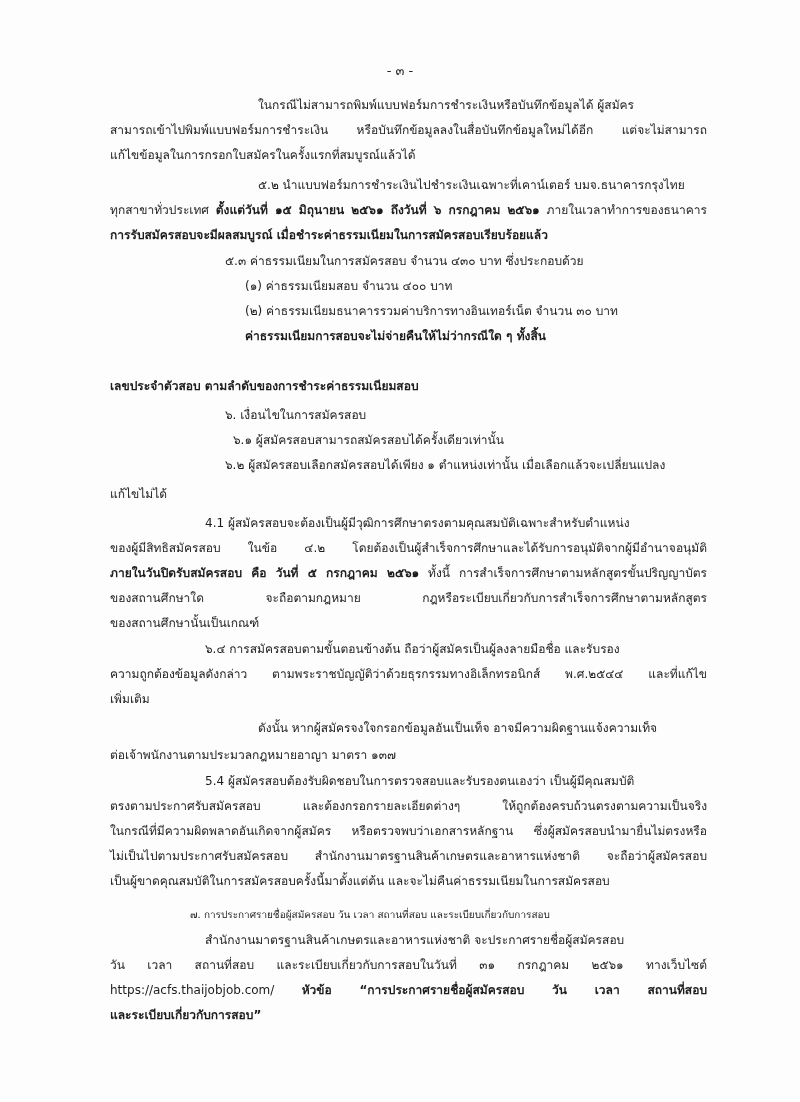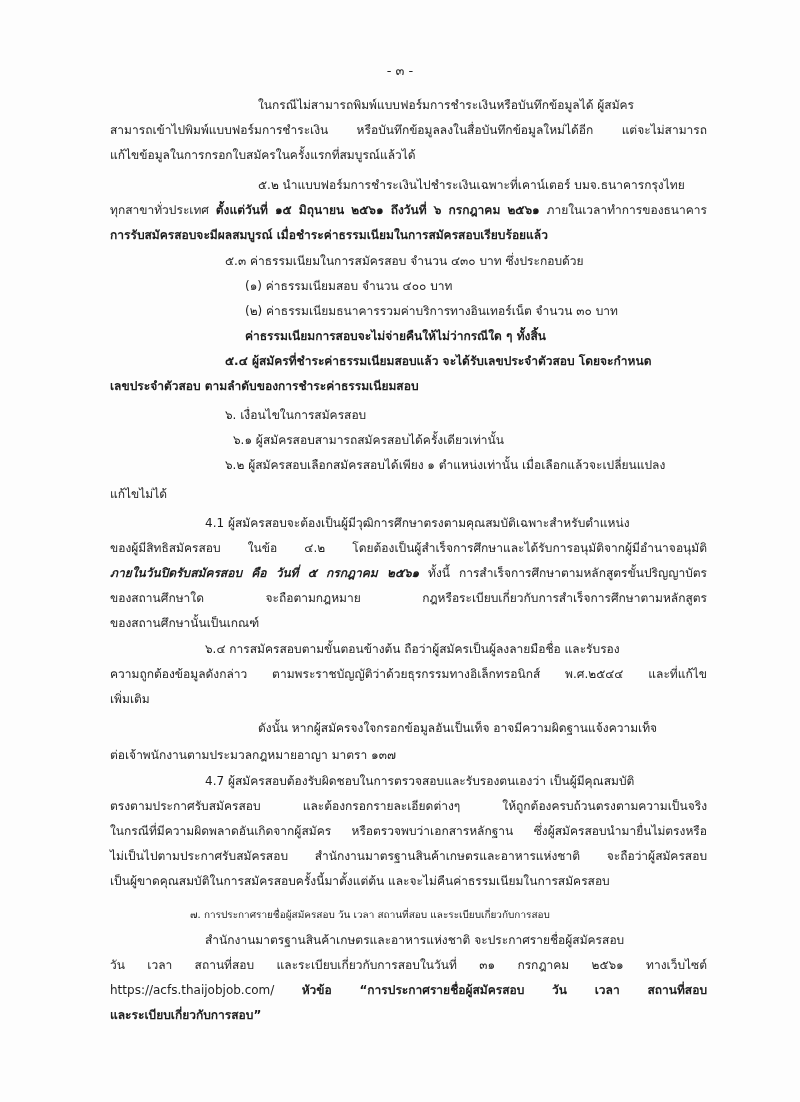--- a/index.html
+++ b/index.html
@@ -23,42 +23,41 @@
 
   <div class="ln" style="top:176px;left:258px;">๕.๒ นำแบบฟอร์มการชำระเงินไปชำระเงินเฉพาะที่เคาน์เตอร์ บมจ.ธนาคารกรุงไทย</div>
   <div class="ln just" style="top:201px;"><span>ทุกสาขาทั่วประเทศ </span><span class="b">ตั้งแต่วันที่ ๑๕ มิถุนายน ๒๕๖๑ ถึงวันที่ ๖ กรกฎาคม ๒๕๖๑</span><span> ภายในเวลาทำการของธนาคาร</span></div>
   <div class="ln b" style="top:226px;left:110px;">การรับสมัครสอบจะมีผลสมบูรณ์ เมื่อชำระค่าธรรมเนียมในการสมัครสอบเรียบร้อยแล้ว</div>
 
   <div class="ln" style="top:252px;left:225px;">๕.๓ ค่าธรรมเนียมในการสมัครสอบ จำนวน ๔๓๐ บาท ซึ่งประกอบด้วย</div>
   <div class="ln" style="top:277px;left:245px;">(๑) ค่าธรรมเนียมสอบ จำนวน ๔๐๐ บาท</div>
   <div class="ln" style="top:302px;left:245px;">(๒) ค่าธรรมเนียมธนาคารรวมค่าบริการทางอินเทอร์เน็ต จำนวน ๓๐ บาท</div>
   <div class="ln b" style="top:327px;left:245px;">ค่าธรรมเนียมการสอบจะไม่จ่ายคืนให้ไม่ว่ากรณีใด ๆ ทั้งสิ้น</div>
 
-  <div class="ln b" style="top:352px;left:225px;">๕.๔ ผู้สมัครที่ชำระค่าธรรมเนียมสอบแล้ว จะได้รับเลขประจำตัวสอบ โดยจะกำหนด</div>
   <div class="ln b" style="top:377px;left:110px;">เลขประจำตัวสอบ ตามลำดับของการชำระค่าธรรมเนียมสอบ</div>
 
   <div class="ln" style="top:406px;left:225px;">๖. เงื่อนไขในการสมัครสอบ</div>
   <div class="ln" style="top:431px;left:225px;margin-left:8px;">๖.๑ ผู้สมัครสอบสามารถสมัครสอบได้ครั้งเดียวเท่านั้น</div>
   <div class="ln" style="top:456px;left:225px;">๖.๒ ผู้สมัครสอบเลือกสมัครสอบได้เพียง ๑ ตำแหน่งเท่านั้น เมื่อเลือกแล้วจะเปลี่ยนแปลง</div>
   <div class="ln" style="top:485px;left:110px;">แก้ไขไม่ได้</div>
 
   <div class="ln" style="top:514px;left:205px;">4.1 ผู้สมัครสอบจะต้องเป็นผู้มีวุฒิการศึกษาตรงตามคุณสมบัติเฉพาะสำหรับตำแหน่ง</div>
   <div class="ln just" style="top:539px;">ของผู้มีสิทธิสมัครสอบ ในข้อ ๔.๒ โดยต้องเป็นผู้สำเร็จการศึกษาและได้รับการอนุมัติจากผู้มีอำนาจอนุมัติ</div>
-  <div class="ln just" style="top:564px;"><span class="b" style="font-style:italic">ภายในวันปิดรับสมัครสอบ คือ วันที่ ๕ กรกฎาคม ๒๕๖๑</span><span> ทั้งนี้ การสำเร็จการศึกษาตามหลักสูตรขั้นปริญญาบัตร</span></div>
+  <div class="ln just" style="top:564px;"><span class="b" style="">ภายในวันปิดรับสมัครสอบ คือ วันที่ ๕ กรกฎาคม ๒๕๖๑</span><span> ทั้งนี้ การสำเร็จการศึกษาตามหลักสูตรขั้นปริญญาบัตร</span></div>
   <div class="ln just" style="top:589px;">ของสถานศึกษาใด จะถือตามกฎหมาย กฎหรือระเบียบเกี่ยวกับการสำเร็จการศึกษาตามหลักสูตร</div>
   <div class="ln" style="top:614px;left:110px;">ของสถานศึกษานั้นเป็นเกณฑ์</div>
 
   <div class="ln" style="top:640px;left:205px;">๖.๔ การสมัครสอบตามขั้นตอนข้างต้น ถือว่าผู้สมัครเป็นผู้ลงลายมือชื่อ และรับรอง</div>
   <div class="ln just" style="top:665px;">ความถูกต้องข้อมูลดังกล่าว ตามพระราชบัญญัติว่าด้วยธุรกรรมทางอิเล็กทรอนิกส์ พ.ศ.๒๕๔๔ และที่แก้ไข</div>
   <div class="ln" style="top:690px;left:110px;">เพิ่มเติม</div>
 
   <div class="ln" style="top:719px;left:258px;">ดังนั้น หากผู้สมัครจงใจกรอกข้อมูลอันเป็นเท็จ อาจมีความผิดฐานแจ้งความเท็จ</div>
   <div class="ln" style="top:746px;left:110px;">ต่อเจ้าพนักงานตามประมวลกฎหมายอาญา มาตรา ๑๓๗</div>
 
-  <div class="ln" style="top:772px;left:205px;">4.7 ผู้สมัครสอบต้องรับผิดชอบในการตรวจสอบและรับรองตนเองว่า เป็นผู้มีคุณสมบัติ</div>
+  <div class="ln" style="top:772px;left:205px;">5.4 ผู้สมัครสอบต้องรับผิดชอบในการตรวจสอบและรับรองตนเองว่า เป็นผู้มีคุณสมบัติ</div>
   <div class="ln just" style="top:797px;">ตรงตามประกาศรับสมัครสอบ และต้องกรอกรายละเอียดต่างๆ ให้ถูกต้องครบถ้วนตรงตามความเป็นจริง</div>
   <div class="ln just" style="top:822px;">ในกรณีที่มีความผิดพลาดอันเกิดจากผู้สมัคร หรือตรวจพบว่าเอกสารหลักฐาน ซึ่งผู้สมัครสอบนำมายื่นไม่ตรงหรือ</div>
   <div class="ln just" style="top:847px;">ไม่เป็นไปตามประกาศรับสมัครสอบ สำนักงานมาตรฐานสินค้าเกษตรและอาหารแห่งชาติ จะถือว่าผู้สมัครสอบ</div>
   <div class="ln" style="top:872px;left:110px;">เป็นผู้ขาดคุณสมบัติในการสมัครสอบครั้งนี้มาตั้งแต่ต้น และจะไม่คืนค่าธรรมเนียมในการสมัครสอบ</div>
 
   <div class="ln" style="top:906px;left:190px;font-size:10px;">๗. การประกาศรายชื่อผู้สมัครสอบ วัน เวลา สถานที่สอบ และระเบียบเกี่ยวกับการสอบ</div>
   <div class="ln" style="top:931px;left:205px;">สำนักงานมาตรฐานสินค้าเกษตรและอาหารแห่งชาติ จะประกาศรายชื่อผู้สมัครสอบ</div>
   <div class="ln just" style="top:956px;">วัน เวลา สถานที่สอบ และระเบียบเกี่ยวกับการสอบในวันที่ ๓๑ กรกฎาคม ๒๕๖๑ ทางเว็บไซต์</div>
   <div class="ln just" style="top:981px;"><span>https://acfs.thaijobjob.com/ </span><span class="b">หัวข้อ “การประกาศรายชื่อผู้สมัครสอบ วัน เวลา สถานที่สอบ</span></div>
   <div class="ln b" style="top:1006px;left:110px;">และระเบียบเกี่ยวกับการสอบ”</div>

